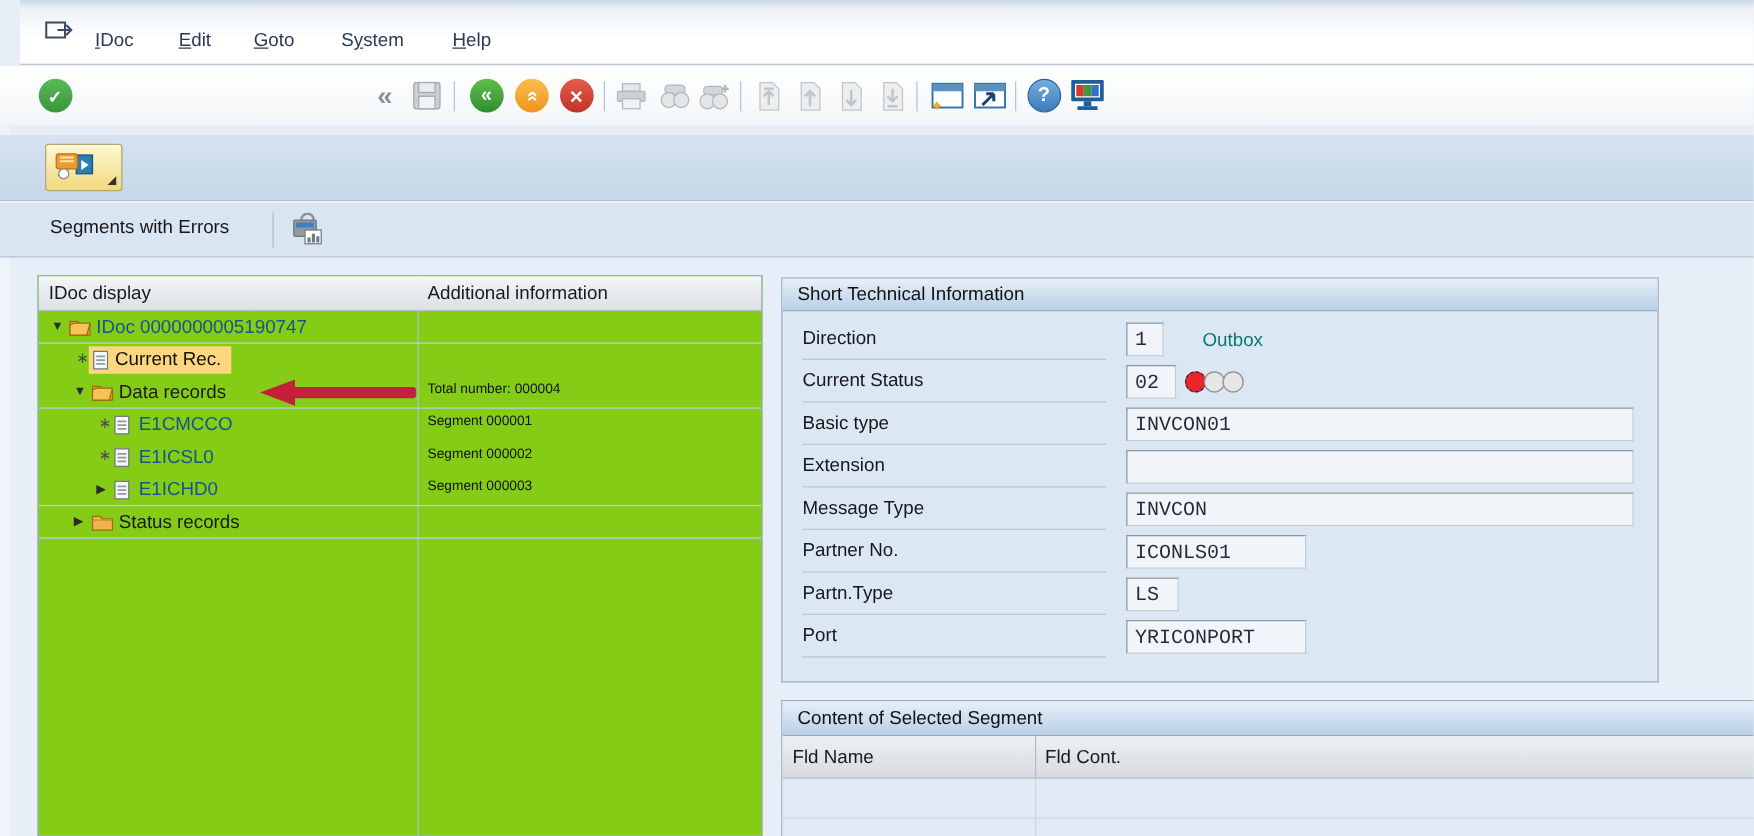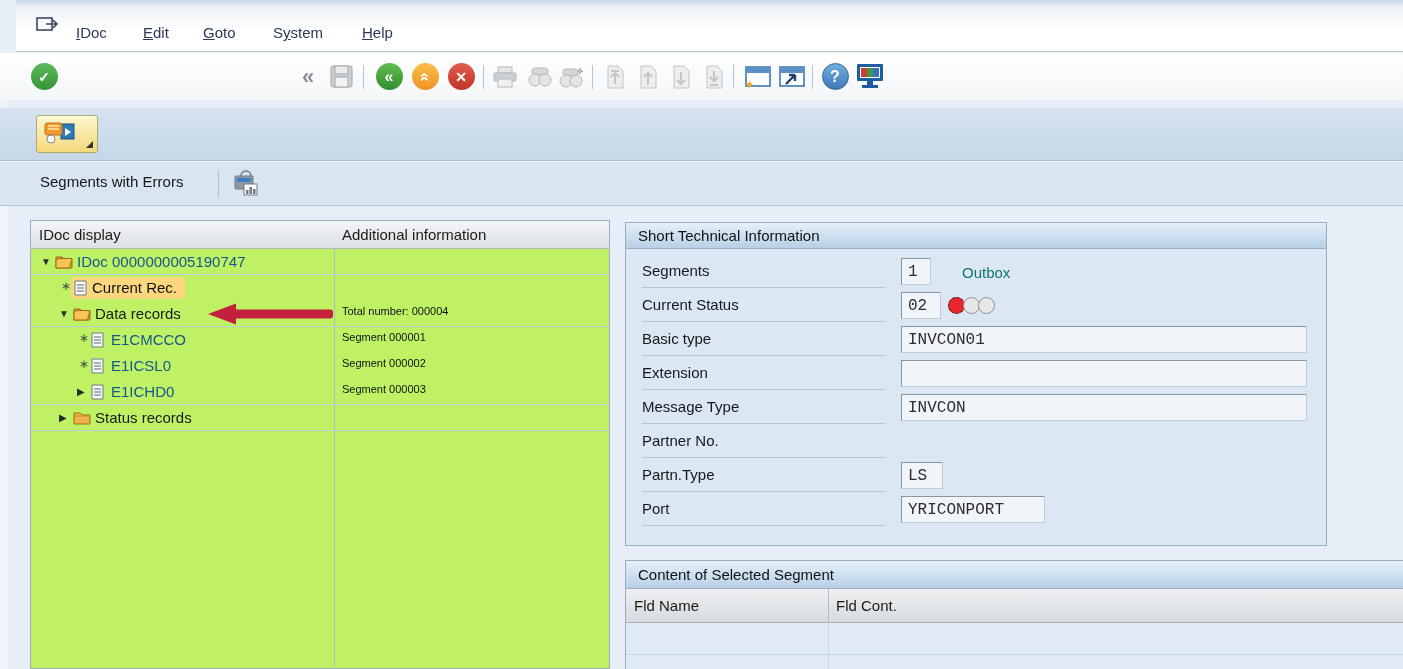--- a/index.html
+++ b/index.html
@@ -44,21 +44,21 @@
   .apptoolbar { position:absolute; left:0; top:161px; width:1403px; height:45px;
     background:#d9e5f0; border-top:1px solid #eef4fa; border-bottom:1px solid #b3c5d6; }
   .seg-btn { position:absolute; left:40px; top:11px; font-size:15px; color:#16181b; cursor:default; }
   .app-sep { position:absolute; left:218px; top:8px; width:1px; height:28px; background:#aebfd0; }
 
   
   .left-strip { position:absolute; left:0; top:100px; width:8px; height:569px; background:#eff4fa; }
 
   
   .tree-panel { position:absolute; left:30px; top:220px; width:580px; height:449px;
-    background:#bef264; border:1px solid #98aec2; }
+    background:#84cc16; border:1px solid #98aec2; }
   .tree-header { position:absolute; left:0; top:0; width:578px; height:28px;
     background:linear-gradient(#f3f5f7,#dde1e5); border-bottom:1px solid #b4bac0; }
   .tree-header .col1 { position:absolute; left:8px; top:5px; font-size:15px; }
   .tree-header .col2 { position:absolute; left:311px; top:5px; font-size:15px; }
   .tree-coldiv { position:absolute; left:303px; top:0; width:1px; height:449px; background:#aebfd0; }
   .trow { position:absolute; left:0; width:578px; height:26px; }
   .trow.sep { border-bottom:1px solid #bccfdf; }
   .texp { position:absolute; top:8px; font-size:10px; color:#2b2b2b; line-height:1; }
   .tdot { position:absolute; top:5px; font-size:12px; color:#4a4a4a; line-height:1; }
   .ticon { position:absolute; top:5px; }
@@ -358,21 +358,21 @@
       <span class="tlabel" style="left:64px">Status records</span>
     </div>
   </div>
 
   <div class="tech-panel">
     <div class="group-header">
       <span>Short Technical Information</span>
     </div>
 
     <div class="frow" style="top:32px">
-      <span class="flabel">Segments</span>
+      <span class="flabel">Direction</span>
       <span class="fbox" style="left:259px; width:30px">1</span>
       <span class="fsuffix">Outbox</span>
     </div>
 
     <div class="frow" style="top:66px">
       <span class="flabel">Current Status</span>
       <span class="fbox" style="left:259px; width:40px">02</span>
       <span class="lights">
         <span class="light red"></span>
         <span class="light off"></span>
@@ -390,20 +390,21 @@
       <span class="fbox" style="left:259px; width:406px"></span>
     </div>
 
     <div class="frow" style="top:168px">
       <span class="flabel">Message Type</span>
       <span class="fbox" style="left:259px; width:406px">INVCON</span>
     </div>
 
     <div class="frow" style="top:202px">
       <span class="flabel">Partner No.</span>
+      <span class="fbox" style="left:259px; width:144px">ICONLS01</span>
     </div>
 
     <div class="frow" style="top:236px">
       <span class="flabel">Partn.Type</span>
       <span class="fbox" style="left:259px; width:42px">LS</span>
     </div>
 
     <div class="frow" style="top:270px">
       <span class="flabel">Port</span>
       <span class="fbox" style="left:259px; width:144px">YRICONPORT</span>

